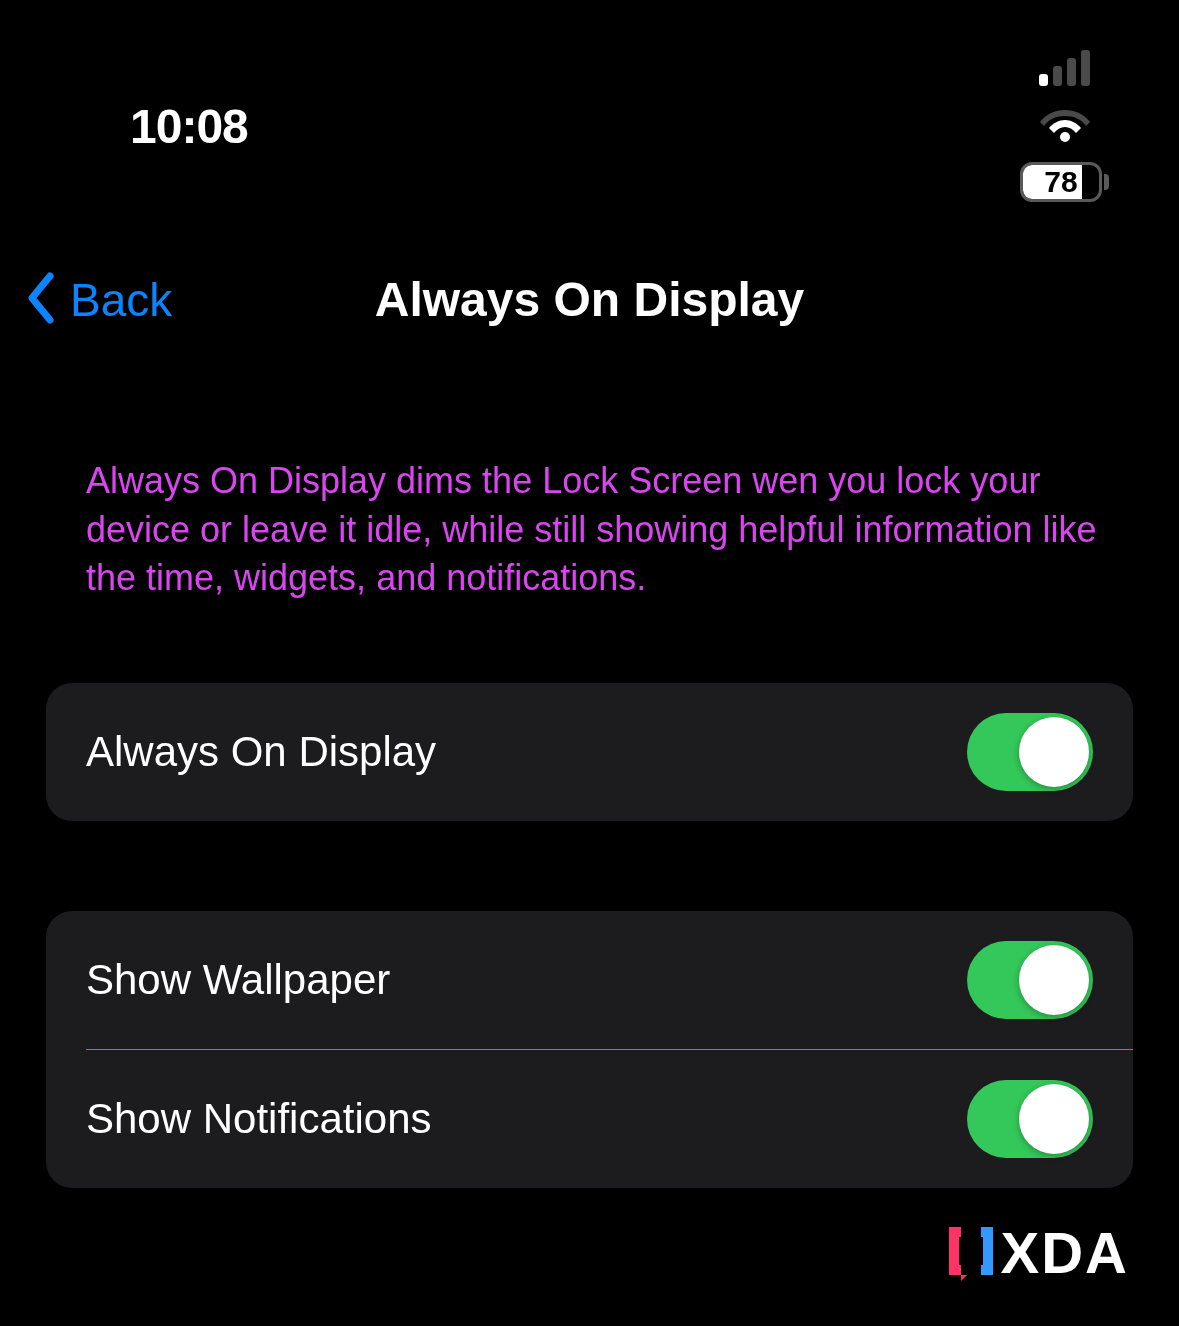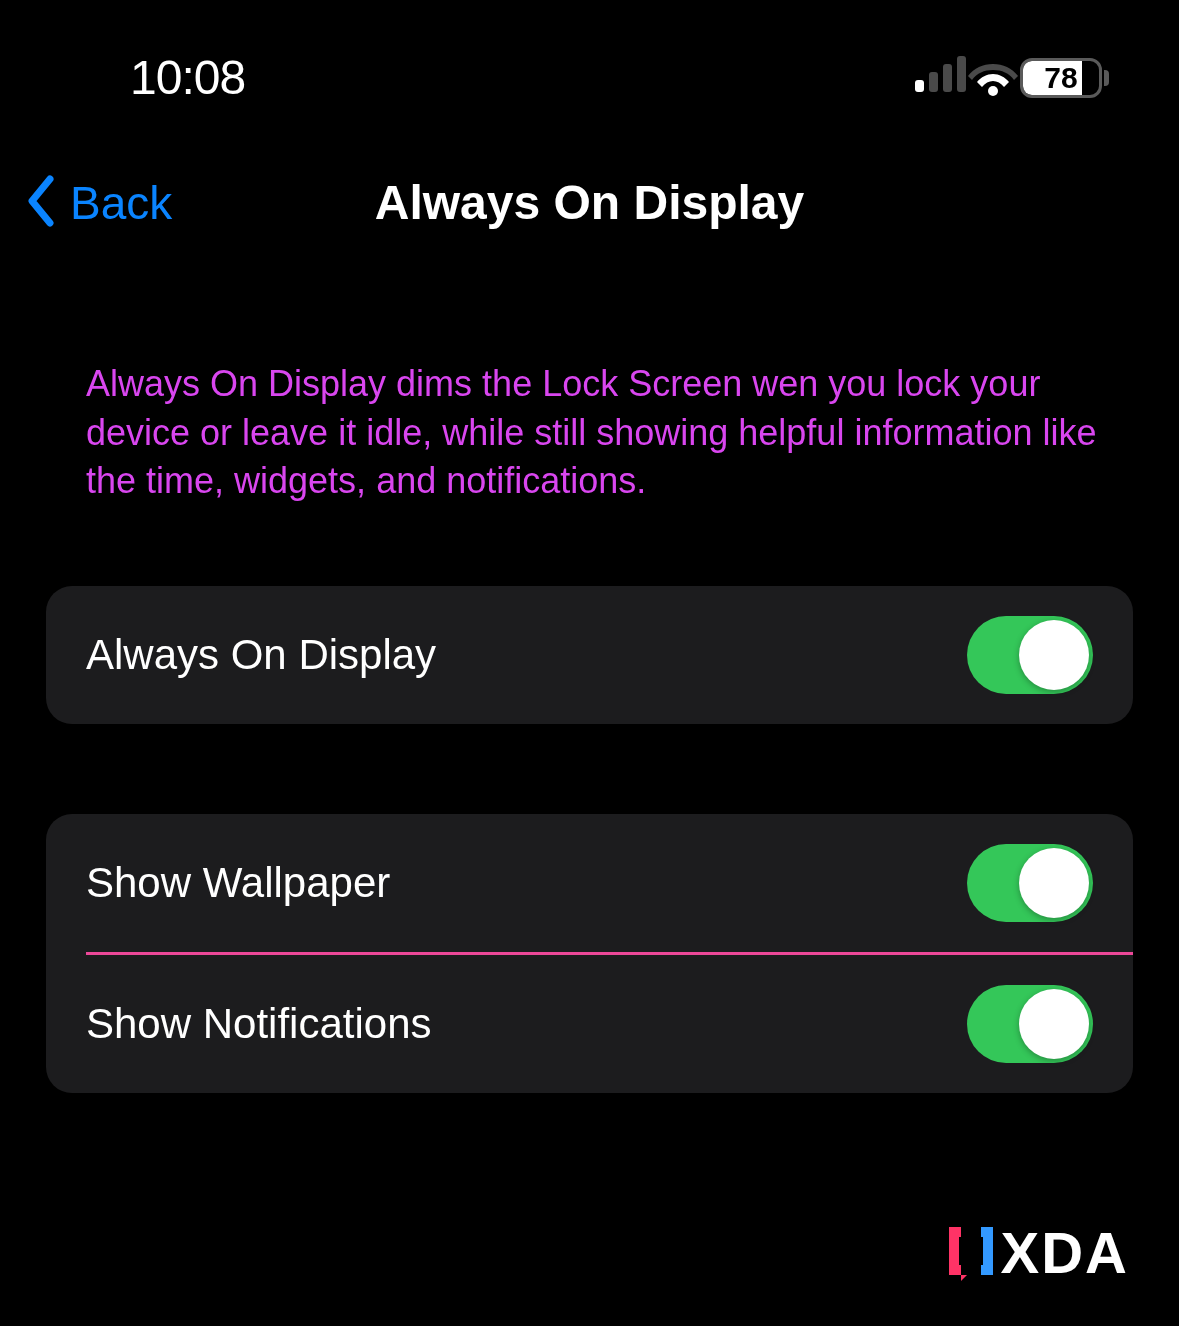--- a/index.html
+++ b/index.html
@@ -19,26 +19,28 @@
     
     
     .status-bar {
       display: flex;
       justify-content: space-between;
       align-items: center;
       padding: 50px 70px 20px 130px;
     }
     .status-time {
       font-size: 48px;
-      font-weight: 400;
+      font-weight: 700;
       letter-spacing: -1px;
     }
     .status-right {
       display: flex;
-      gap: 2px;
+      align-items: center;
+      gap: 16px;
+      flex-direction: column;
     }
     .cellular-icon {
       display: flex;
       align-items: flex-end;
       gap: 5px;
       height: 36px;
     }
     .cellular-bar {
       width: 9px;
       border-radius: 3px;
@@ -136,21 +138,21 @@
       margin: 30px 46px;
     }
     .row {
       display: flex;
       align-items: center;
       justify-content: space-between;
       padding: 30px 40px;
       min-height: 116px;
     }
     .row + .row {
-      border-top: 3px solid #ec4899;
+      border-top: 1px solid #ec4899;
       margin-left: 40px;
       padding-left: 0;
     }
     .group2 {
       margin-top: 90px;
     }
     .row-label {
       font-size: 42px;
       font-weight: 400;
       color: #ffffff;

